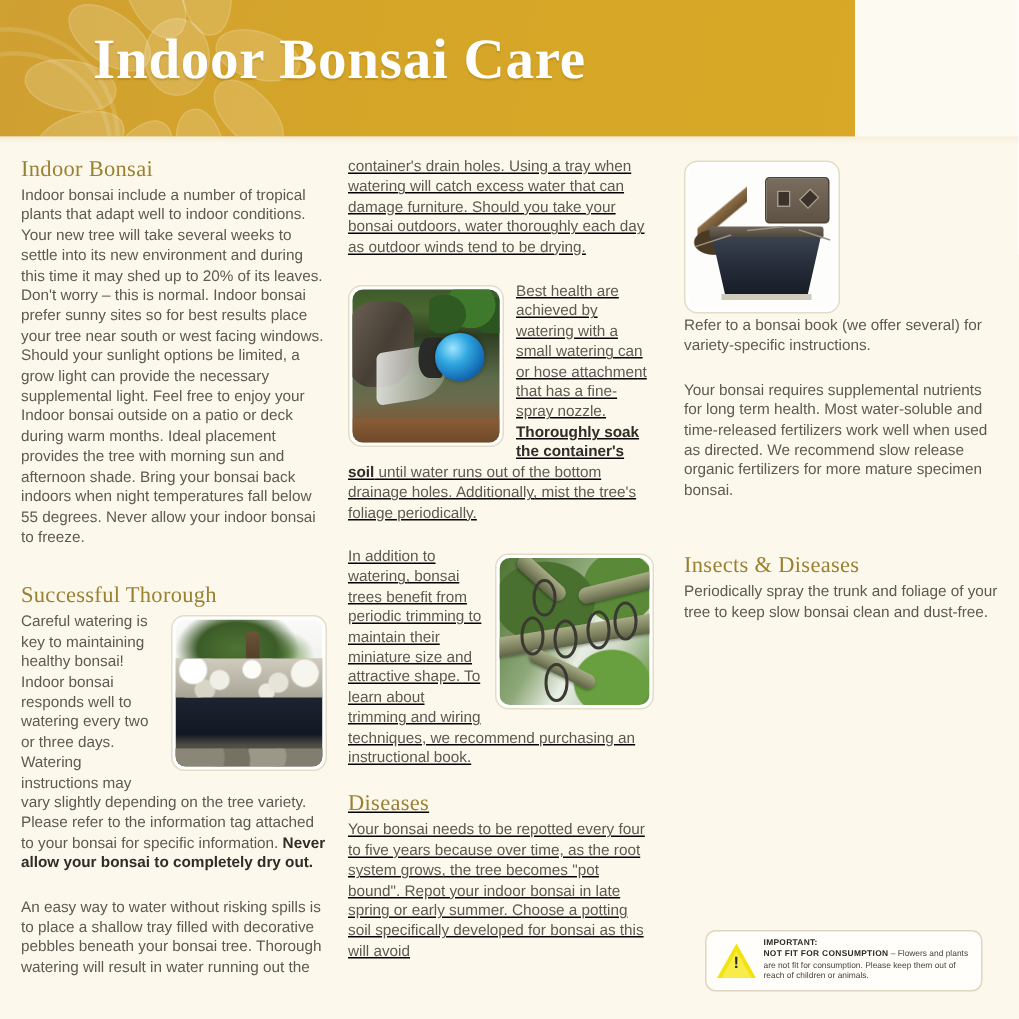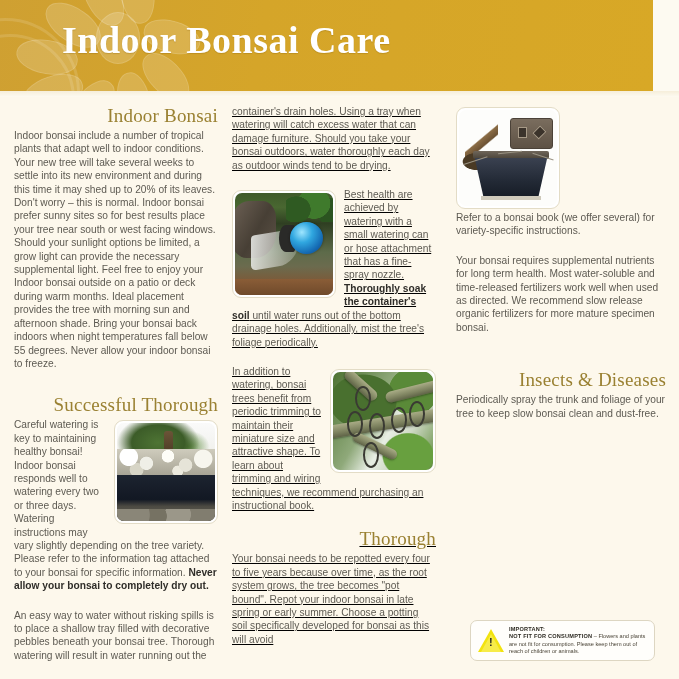--- a/index.html
+++ b/index.html
@@ -11,21 +11,21 @@
   }
   #page {
     position: relative;
     width: 679px; height: 679px;
     background: #fdfaf1;
   }
 
   
   #header {
     position: absolute; left: 0; top: 0;
-    width: 653px; height: 91px;
+    width: 570px; height: 91px;
     background: #d4a12a;
     background-image: linear-gradient(100deg, #cfa032 0%, #d5a529 40%, #d8a826 100%);
     overflow: hidden;
   }
   .petal {
     position: absolute;
     background: rgba(255,255,255,0.16);
     border-radius: 50% 50% 48% 48%;
     border: 1px solid rgba(255,255,255,0.13);
   }
@@ -63,26 +63,25 @@
     position: absolute;
     top: 8px;
     width: 204px;
   }
   #col1 { left: 14px; }
   #col2 { left: 232px; text-decoration: underline; }
   #col3 { left: 456px; width: 210px; }
 
   h2.sec {
     font-family: "Liberation Serif", serif;
-    font-size: 19px;
+    font-size: 15px;
     font-weight: normal;
     color: #9a8132;
     margin: 0 0 2px 0;
     letter-spacing: 0.2px;
-    text-align: right;
   }
   p.body {
     font-size: 10.2px;
     line-height: 13.4px;
     color: #5d5a52;
     margin: 0 0 9px 0;
     text-align: left;
   }
   p.body b { color: #2f2d29; font-weight: bold; }
   .spacer-sm { height: 7px; }
@@ -405,21 +404,21 @@
           <div class="w w5"></div>
           <div class="w w6"></div>
         </div>
       </div>
 
       <p class="body">In addition to watering, bonsai trees benefit from periodic trimming to maintain their miniature size and attractive shape. To learn about trimming and wiring techniques, we recommend purchasing an instructional book.</p>
 
       <div style="clear:both"></div>
       <div class="spacer-sm"></div>
 
-      <h2 class="sec">Thorough</h2>
+      <h2 class="sec">Diseases</h2>
       <p class="body">Your bonsai needs to be repotted every four to five years because over time, as the root system grows, the tree becomes "pot bound". Repot your indoor bonsai in late spring or early summer. Choose a potting soil specifically developed for bonsai as this will avoid</p>
     </div>
 
     <div class="col" id="col3">
       <div class="photo" id="photo-pot">
         <div class="inner">
           <div class="trunkwire"></div>
           <div class="roots"></div>
           <div class="callout">
             <div class="hole h1"></div>

